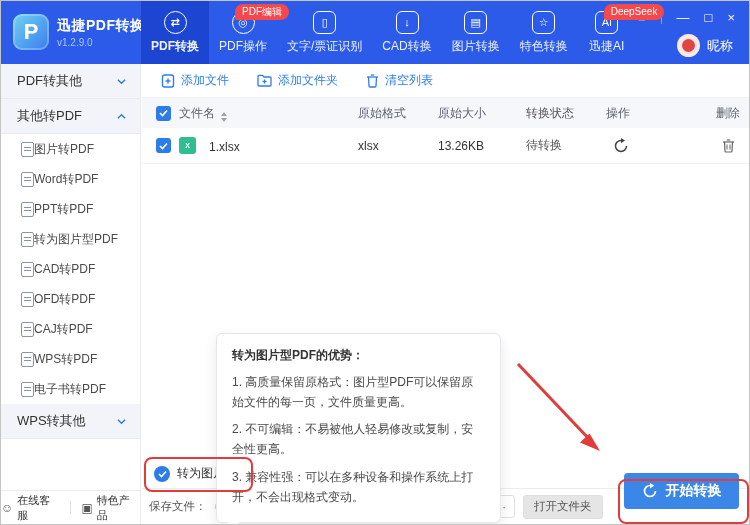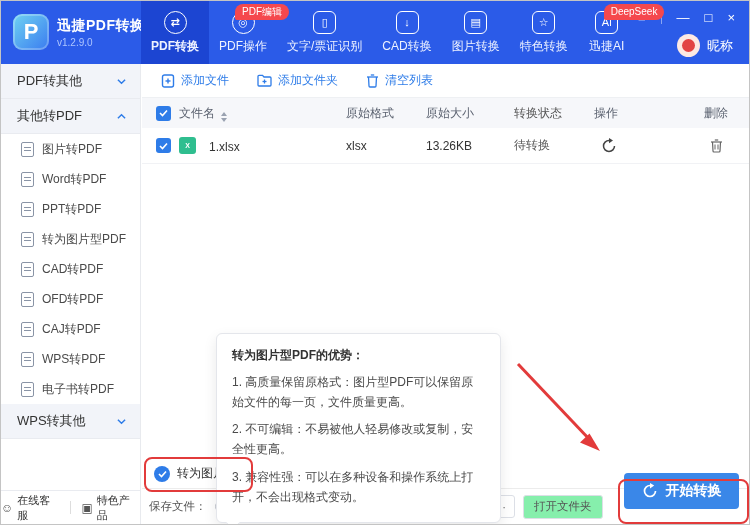--- a/index.html
+++ b/index.html
@@ -26,21 +26,21 @@
   .wc-sep { width:1px; height:12px; background:rgba(255,255,255,.45); }
   .account { position:absolute; right:16px; top:33px; display:flex; align-items:center; gap:7px; cursor:pointer; }
   .avatar { width:23px; height:23px; border-radius:50%; background:#fde9e3; position:relative; overflow:hidden; }
   .avatar::after { content:""; position:absolute; left:5px; top:5px; width:13px; height:13px; border-radius:50%; background:#e24444; }
   .nickname { color:#fff; font-size:13px; }
 
   
   .sidebar { position:absolute; left:0; top:63px; bottom:0; width:140px; background:#fff; border-right:1px solid #e8eaee; display:flex; flex-direction:column; }
   .group-hd { height:35px; background:#F2F4F9; border-bottom:1px solid #e9ebf0; display:flex; align-items:center; justify-content:space-between; padding:0 14px 0 16px; font-size:13px; color:#333; cursor:pointer; flex:none;gap:22px; }
   .chev { width:9px; height:9px; flex:none; }
-  .side-item { height:30px; display:flex; align-items:center; gap:8px; padding-left:17px; font-size:12px; color:#4a4a4a; cursor:pointer; flex:none; border-left:3px solid transparent; }
+  .side-item { height:30px; display:flex; align-items:center; padding-left:17px; font-size:12px; color:#4a4a4a; cursor:pointer; flex:none; border-left:3px solid transparent; }
   .side-item.active { color:#2E7CE8; background:#F4F9FF; border-left-color:#2E7CE8; }
   .file-ic { width:13px; height:15px; border:1.2px solid #8a94a6; border-radius:2px; position:relative; flex:none; }
   .file-ic::after { content:""; position:absolute; left:2px; right:2px; top:4px; height:1px; background:#8a94a6; box-shadow:0 3px 0 #8a94a6; }
   .side-item.active .file-ic { border-color:#2E7CE8; }
   .side-item.active .file-ic::after { background:#2E7CE8; box-shadow:0 3px 0 #2E7CE8; }
   .side-spacer { flex:1; }
   .side-footer { height:34px; border-top:1px solid #e9ebf0; display:flex; align-items:center; justify-content:center; gap:10px; font-size:11px; color:#333; flex:none; }
   .side-footer .f-item { display:flex; align-items:center; gap:4px; cursor:pointer; }
   .f-sep { width:1px; height:13px; background:#ddd; }
   .f-glyph { font-size:12px; color:#555; }
@@ -48,21 +48,21 @@
   
   .main { position:absolute; left:141px; top:63px; right:0; bottom:0; background:#fff; }
   .toolbar { height:34px; display:flex; align-items:center; gap:28px; padding-left:19px; border-bottom:1px solid #eef0f3; }
   .tool-btn { display:flex; align-items:center; gap:6px; color:#2E7CE8; font-size:12px; cursor:pointer; }
 
   .thead, .trow { display:flex; align-items:center; }
   .thead { height:30px; background:#F6F7FA; font-size:12px; color:#5b6270; }
   .trow { height:36px; border-bottom:1px solid #f1f2f5; font-size:12px; color:#333; }
   .c-check { width:37px; padding-left:14px; display:flex; align-items:center; }
   .c-name { width:167px; display:flex; align-items:flex-end; gap:6px; }
-  .c-format { width:80px; }
+  .c-format { width:80px;margin-left:12px; }
   .c-size { width:88px; }
   .c-status { width:80px; color:#555; }
   .c-action { width:110px; display:flex; align-items:center; }
   .c-delete { flex:1; display:flex; align-items:center; }
   .checkbox { width:15px; height:15px; border-radius:3px; background:#2E7CE8; display:flex; align-items:center; justify-content:center; cursor:pointer; }
   .sort { display:flex; flex-direction:column; gap:2px; cursor:pointer; }
   .sort i { width:0; height:0; border-left:3.5px solid transparent; border-right:3.5px solid transparent; }
   .sort .up { border-bottom:4px solid #9aa2b1; }
   .sort .dn { border-top:4px solid #9aa2b1; }
   .xls-ic { width:17px; height:17px; border-radius:3px; background:#2FBE8F; color:#fff; font-size:7px; font-weight:bold; display:flex; align-items:center; justify-content:center; margin-right:7px; }
@@ -81,21 +81,21 @@
   .help { width:14px; height:14px; border-radius:50%; border:1px solid #9aa2b1; color:#7d8594; font-size:9px; display:flex; align-items:center; justify-content:center; cursor:pointer; }
 
   .save-bar { position:absolute; left:0; right:0; bottom:0; height:36px; border-top:1px solid #ececec; display:flex; align-items:center; padding-left:7px; font-size:11.5px; color:#555; gap:8px; background:#fff; }
   .radio { width:13px; height:13px; border-radius:50%; border:1px solid #c0c4cc; background:#fff; cursor:pointer; flex:none; }
   .radio.sel { border-color:#2E7CE8; position:relative; }
   .radio.sel::after { content:""; position:absolute; left:3px; top:3px; width:5px; height:5px; border-radius:50%; background:#2E7CE8; }
   .radio-lbl { margin-left:-3px; cursor:pointer; }
   .radio-lbl.sel { color:#2E7CE8; }
   .path-input { width:130px; height:23px; border:1px solid #dcdfe6; border-radius:3px; font-size:10.5px; color:#9aa0aa; padding:0 7px; font-family:"Liberation Sans","DejaVu Sans",sans-serif; }
   .more-btn { width:30px; height:23px; border:1px solid #dcdfe6; border-radius:3px; background:#fff; color:#666; font-size:11px; letter-spacing:1px; cursor:pointer; display:flex; align-items:center; justify-content:center; }
-  .open-btn { height:24px; padding:0 10px; border:1px solid #dcdfe6; border-radius:3px; background:#86efac; color:#555; font-size:11.5px; cursor:pointer; display:flex; align-items:center; }
+  .open-btn { height:24px; padding:0 10px; border:1px solid #dcdfe6; border-radius:3px; background:#e5e5e5; color:#555; font-size:11.5px; cursor:pointer; display:flex; align-items:center; }
   .start-btn { position:absolute; right:10px; top:-16px; width:115px; height:36px; background:#3A87E8; border-radius:4px; color:#fff; font-size:14px; font-weight:bold; display:flex; align-items:center; justify-content:center; gap:8px; cursor:pointer; z-index:6; }
 
   
   .anno { position:absolute; border:2px solid #E23B3B; border-radius:8px; z-index:9; pointer-events:none; }
   .anno-check { left:143px; top:456px; width:109px; height:35px; }
   .anno-start { left:617px; top:478px; width:131px; height:45px; }
   .anno-arrow { position:absolute; left:505px; top:355px; z-index:9; pointer-events:none; }
 </style>
 </head>
 <body>

